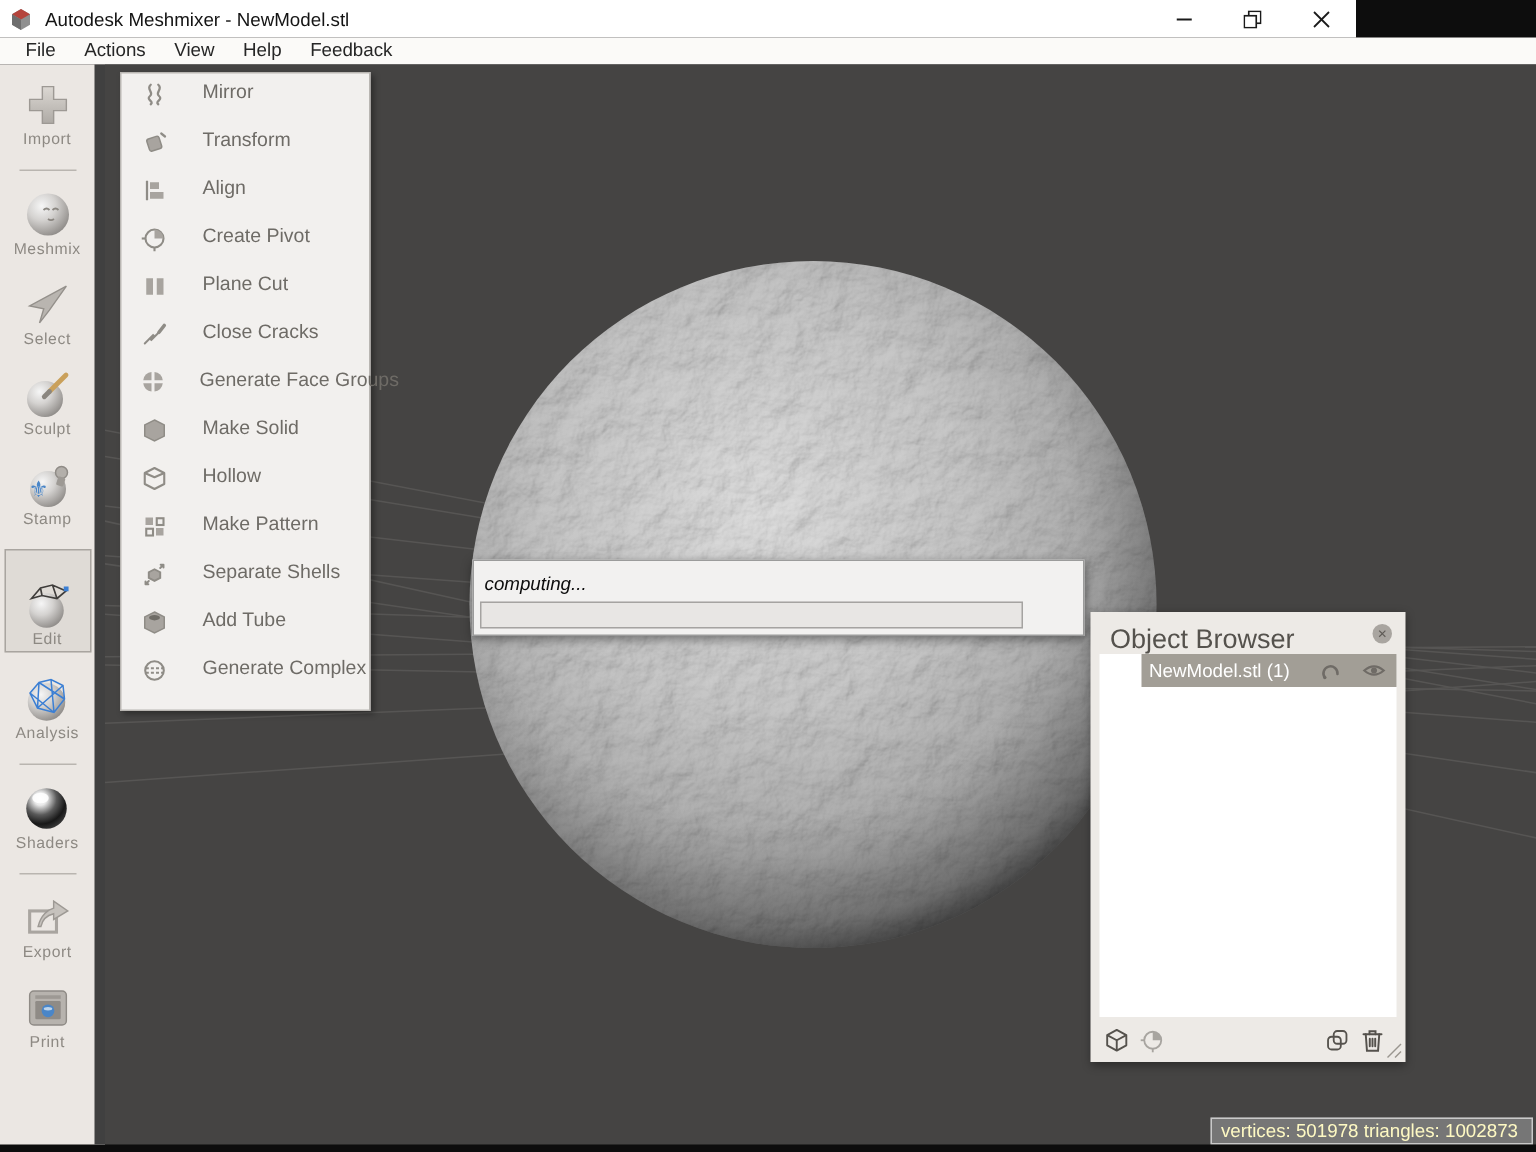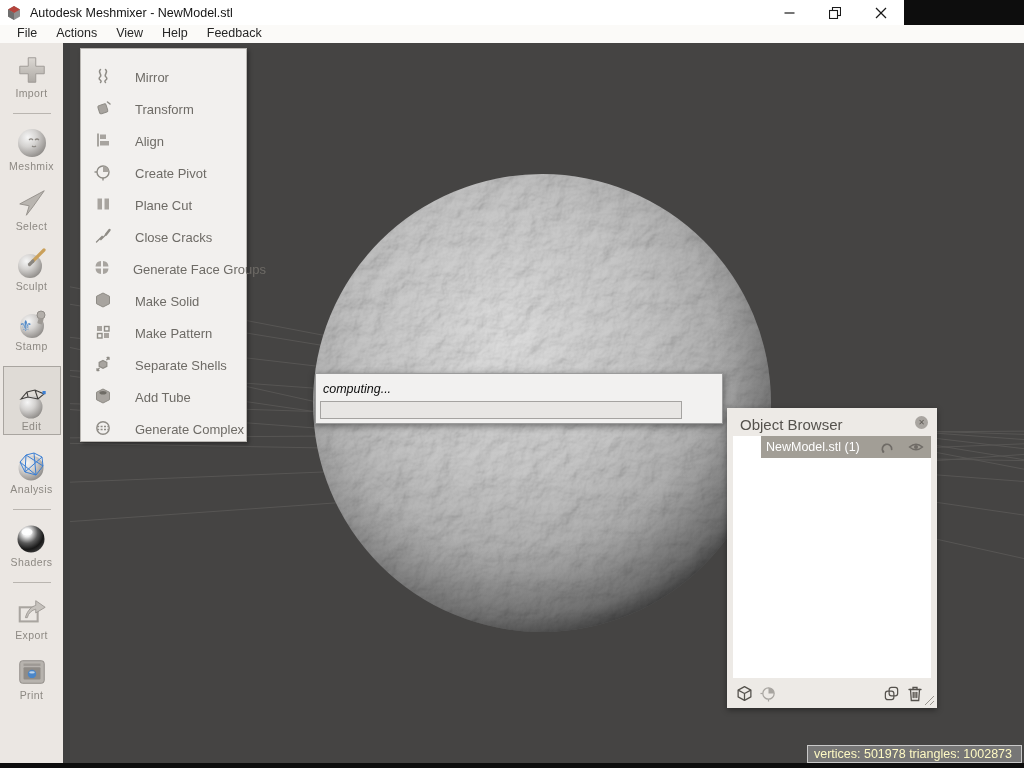--- a/index.html
+++ b/index.html
@@ -33,38 +33,38 @@
   
   .viewport { position:absolute; left:70px; top:43px; width:954px; height:720px;
               background:#454443; overflow:hidden; }
   .gridlines { position:absolute; left:0; top:0; }
   .moon { position:absolute; left:242px; top:130px; }
 
   
   .edit-panel { position:absolute; left:80px; top:48px; width:167px;
                 background:#f2f0ee; border:1px solid #b9b6b2;
                 box-shadow:2px 2px 4px rgba(0,0,0,.35); padding:4px 0; z-index:5; }
-  .mi { display:flex; align-items:flex-end; height:32px; padding-left:12px; }
+  .mi { display:flex; align-items:flex-start; height:32px; padding-left:12px; }
   .mi-icon { width:20px; height:19px; margin-right:22px; display:flex;
              align-items:center; justify-content:center; }
   .mi-label { font-size:13px; color:#6e6b66; white-space:nowrap; }
 
   
   .dialog { position:absolute; left:245px; top:330px; width:408px; height:51px;
             background:#f2f1f0; border:1px solid #9b9b9b;
             box-shadow:0 2px 7px rgba(0,0,0,.45); z-index:6;font-style:italic; }
   .dialog-msg { font-size:12.5px; color:#0c0c0c; margin:8px 0 5px 7px; }
   .progress-track { margin-left:4px; width:362px; height:18px; background:#e8e6e4;
                     border:1px solid #a5a3a1; }
   .progress-fill { height:100%; background:#c2d9ef; width:0%; }
 
   
   .obrowser { position:absolute; left:657px; top:365px; width:210px; height:300px;
               background:#edeae6; box-shadow:0 2px 6px rgba(0,0,0,.4); z-index:6; }
-  .ob-title { font-size:15px; color:#55524d; padding:8px 0 0 13px; }
+  .ob-title { font-size:18px; color:#55524d; padding:8px 0 0 13px; }
   .ob-close { position:absolute; right:9px; top:8px; width:13px; height:13px;
               border-radius:50%; background:#a9a5a0; color:#5f5b56; font-size:8px;
               display:flex; align-items:center; justify-content:center; }
   .ob-list { position:absolute; left:6px; right:6px; top:28px; bottom:30px; background:#ffffff;padding-left:28px; }
   .ob-row { height:22px; display:flex; align-items:center; padding:0 7px 0 5px; }
   .ob-row.selected { background:#a29e96; }
   .ob-row-label { font-size:12.5px; color:#ffffff; flex:1; }
   .ob-row .ric { display:flex; align-items:center; margin-left:14px; }
   .ob-footer { position:absolute; left:9px; right:14px; bottom:6px; display:flex; align-items:center; }
   .ob-footer .fic { margin-right:7px; display:flex; }
@@ -443,20 +443,29 @@
 
     <div class="mi">
       <span class="mi-icon">
         <svg width="18" height="18" viewBox="0 0 18 18">
           <path d="M9 2 L15.5 5.3 L15.5 12.7 L9 16 L2.5 12.7 L2.5 5.3 Z" fill="#a8a49f" stroke="#8f8c86"></path>
         </svg>
       </span>
       <span class="mi-label">Make Solid</span>
     </div>
 
+    <div class="mi">
+      <span class="mi-icon">
+        <svg width="18" height="18" viewBox="0 0 18 18" fill="none" stroke="#8f8c86" stroke-width="1.4" stroke-linejoin="round">
+          <path d="M9 2 L15.5 5.3 L15.5 12.7 L9 16 L2.5 12.7 L2.5 5.3 Z"></path>
+          <path d="M2.5 5.3 L9 8.2 L15.5 5.3"></path>
+        </svg>
+      </span>
+      <span class="mi-label">Hollow</span>
+    </div>
 
     <div class="mi">
       <span class="mi-icon">
         <svg width="18" height="18" viewBox="0 0 18 18" fill="none" stroke="#8f8c86" stroke-width="1.4">
           <rect x="3" y="3" width="5" height="5" fill="#a8a49f" stroke="none"></rect>
             <rect x="10.5" y="3.5" width="4.5" height="4.5"></rect>
           <rect x="3.5" y="10.5" width="4.5" height="4.5"></rect>
             <rect x="10" y="10" width="5" height="5" fill="#a8a49f" stroke="none"></rect>
         </svg>
       </span>

